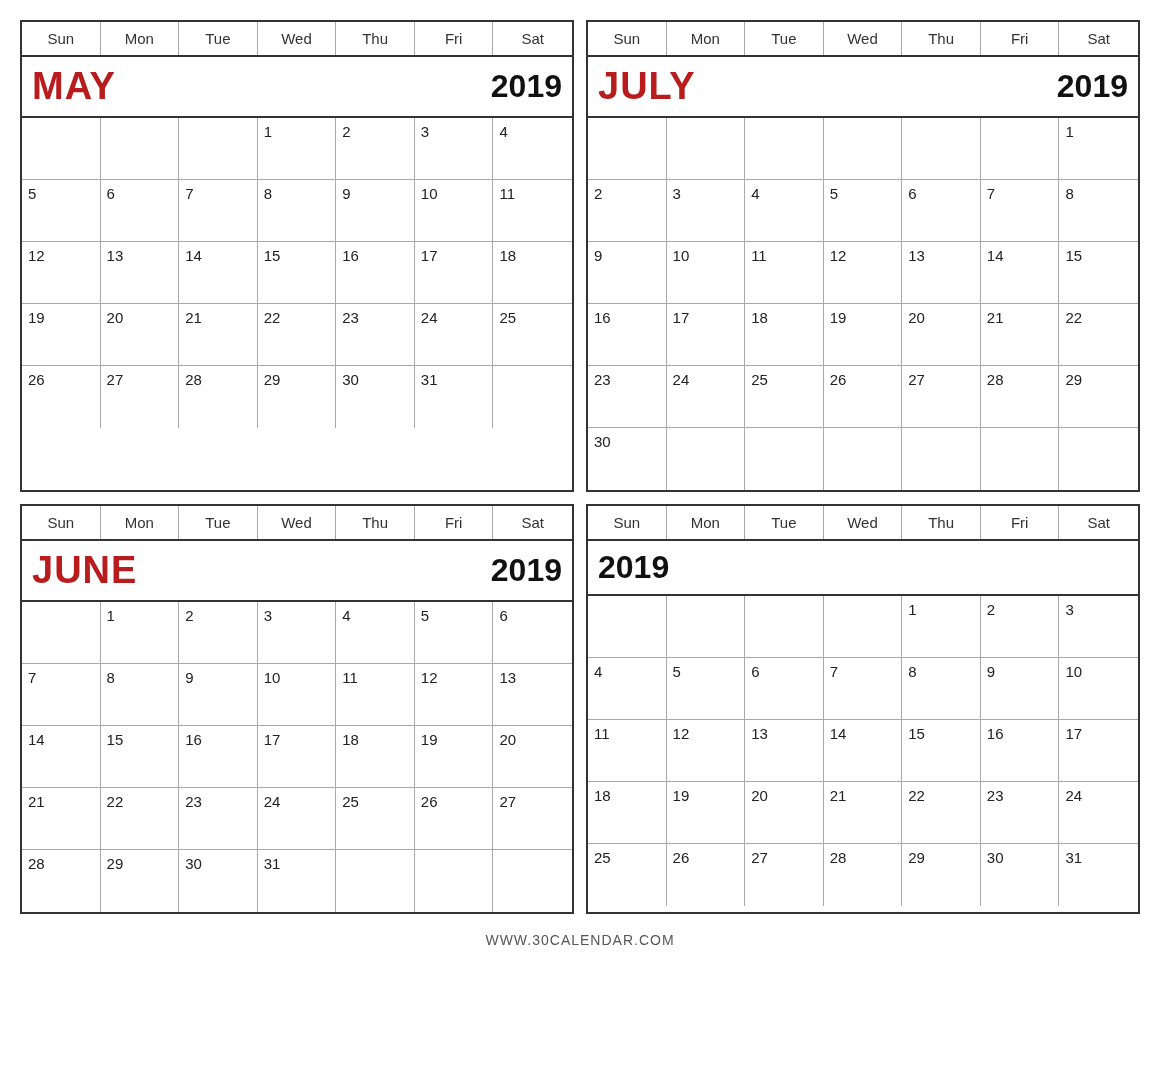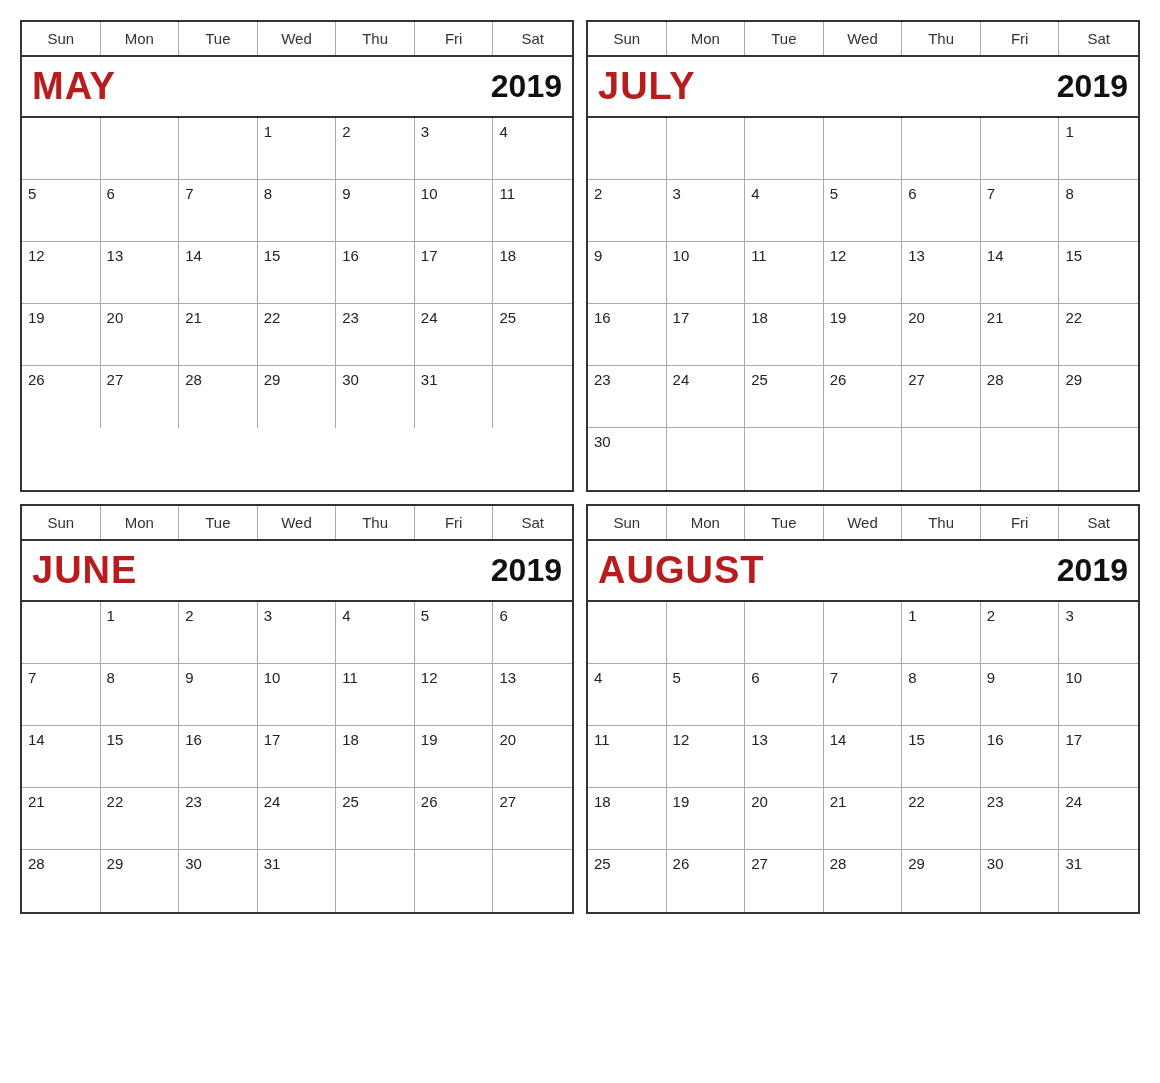--- a/index.html
+++ b/index.html
@@ -258,21 +258,20 @@
         <div class="day-headers">
           <div class="day-header">Sun</div>
           <div class="day-header">Mon</div>
           <div class="day-header">Tue</div>
           <div class="day-header">Wed</div>
           <div class="day-header">Thu</div>
           <div class="day-header">Fri</div>
           <div class="day-header">Sat</div>
         </div>
         <div class="month-title-row">
-          <span class="month-name">AUGUST</span>
           <span class="year-name">2019</span>
         </div>
         <div class="days-grid">
           <div class="day-cell"></div>
           <div class="day-cell"></div>
           <div class="day-cell"></div>
           <div class="day-cell"></div>
           <div class="day-cell"><span class="day-num">1</span></div>
           <div class="day-cell"><span class="day-num">2</span></div>
           <div class="day-cell"><span class="day-num">3</span></div>
@@ -300,13 +299,14 @@
           <div class="day-cell" style="border-bottom: none;"><span class="day-num">25</span></div>
           <div class="day-cell" style="border-bottom: none;"><span class="day-num">26</span></div>
           <div class="day-cell" style="border-bottom: none;"><span class="day-num">27</span></div>
           <div class="day-cell" style="border-bottom: none;"><span class="day-num">28</span></div>
           <div class="day-cell" style="border-bottom: none;"><span class="day-num">29</span></div>
           <div class="day-cell" style="border-bottom: none;"><span class="day-num">30</span></div>
           <div class="day-cell" style="border-bottom: none;"><span class="day-num">31</span></div>
         </div>
       </div>
     </div>
+  <div class="footer">WWW.30CALENDAR.COM</div>
 </div>
 
 </body></html>

